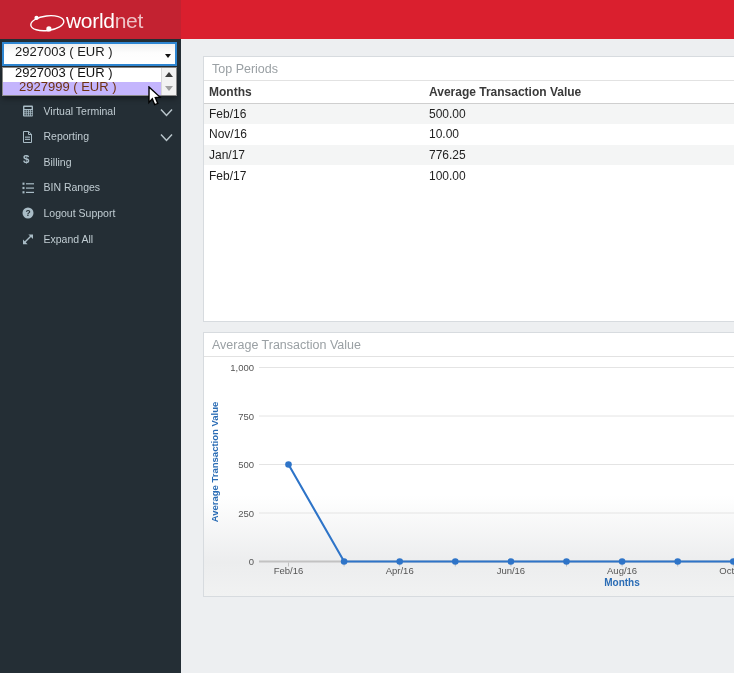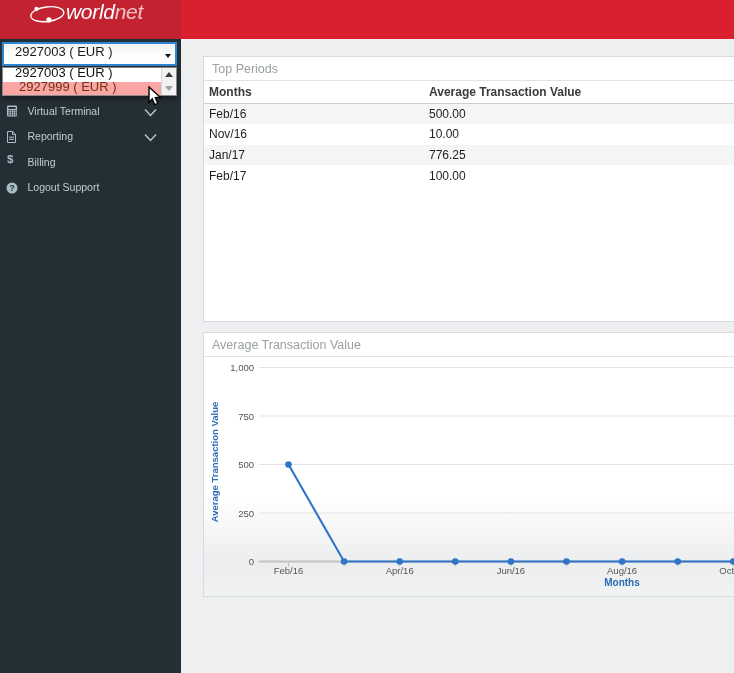--- a/index.html
+++ b/index.html
@@ -2,39 +2,39 @@
 <html><head>
 <meta charset="utf-8">
 <style>
 * { margin:0; padding:0; box-sizing:border-box; }
 html,body { width:734px; height:673px; overflow:hidden; }
 body { position:relative; font-family:"Liberation Sans",sans-serif; background:#edeff1; }
 
 
 .header { position:absolute; left:0; top:0; width:734px; height:39px; background:#da1f2e; }
 .header-left { position:absolute; left:0; top:0; width:181px; height:39px; background:#c32231; }
-.logo { position:absolute; left:66px; top:0; font-size:21px; color:#fff; letter-spacing:-0.3px;font-style:italic; }
+.logo { position:absolute; left:66px; top:9px; font-size:21px; color:#fff; letter-spacing:-0.3px; }
 .logo .net { color:rgba(255,255,255,0.72); }
 
 
 .sidebar { position:absolute; left:0; top:39px; width:181px; height:634px; background:#242e35; }
 
 .selbox { position:absolute; left:2px; top:42px; width:175px; height:24px; background:linear-gradient(180deg,#eff0f0,#fdfdfd 45%,#ffffff); border:2px solid #2e86d2; }
 .selbox .seltext { position:absolute; left:11px; top:2px; line-height:11px; font-size:13px; color:#1a1a1a; }
 .selbox .selarrow { position:absolute; right:4px; top:9.5px; width:0; height:0; border-left:3.6px solid transparent; border-right:3.6px solid transparent; border-top:4.6px solid #111; }
 
 .droplist { position:absolute; left:2px; top:67px; width:175px; height:29px; background:#fff; border:1px solid #8a8a8a; box-shadow:0 3px 5px rgba(0,0,0,0.35); }
 .opt { position:absolute; left:0; width:158px; height:13.5px; font-size:13px; color:#111; padding-left:12px; line-height:10.5px; }
 .opt1 { top:0; background:#fff; }
-.opt2 { top:13.5px; background:#fca5a5; color:#6e3210;padding-left:16px; }
+.opt2 { top:13.5px; background:#c4b5fd; color:#6e3210;padding-left:16px; }
 .dscroll { position:absolute; right:0; top:0; width:15px; height:27px; background:#f2f2f2; border-left:1px solid #d8d8d8; }
 .upar { position:absolute; left:3px; top:4px; width:0; height:0; border-left:4.5px solid transparent; border-right:4.5px solid transparent; border-bottom:5px solid #3c3c3c; }
 .dnar { position:absolute; left:3px; top:18px; width:0; height:0; border-left:4.5px solid transparent; border-right:4.5px solid transparent; border-top:5px solid #a0a0a0; }
 
-.menu { position:absolute; left:0; top:98px; width:166px; }
+.menu { position:absolute; left:16px; top:98px; width:166px; }
 .mi { position:relative; height:25.6px; color:#c0ccd2; }
 .mi .ic { position:absolute; left:6px; top:7px; width:14px; height:13px; } .mi .ic svg, .mi .chev svg { display:block; }
 .mi .lbl { position:absolute; left:27.5px; top:6.6px; font-size:10.5px; }
 .mi .chev { position:absolute; right:9px; top:9.5px; }
 
 
 .card { position:absolute; left:203px; background:#fff; border:1px solid #d7dbdf; }
 .card1 { top:56px; width:560px; height:266px; }
 .card2 { top:332px; width:560px; height:265px; }
 .chead { height:24px; border-bottom:1px solid #e2e2e2; line-height:25px; padding-left:8px; font-size:12.5px; color:#9aa0a4; }
@@ -110,26 +110,49 @@
       </span>
     </div>
   <div class="mi">
       <span class="ic" style="left:7px;top:5.2px;">
         <span style="display:block;font-size:11.5px;font-weight:bold;color:#a9bcc6;line-height:11px;">$</span>
       </span>
       <span class="lbl">Billing</span>
     </div>
   <div class="mi">
       <span class="ic">
+        <svg width="12" height="12" viewBox="0 0 12 12" fill="#a9bcc6">
+          <rect x="0.5" y="0.6" width="2" height="2.2"></rect>
+          <rect x="0.5" y="4.9" width="2" height="2.2"></rect>
+          <rect x="0.5" y="9.2" width="2" height="2.2"></rect>
+          <rect x="4" y="1.2" width="8" height="1.2"></rect>
+          <rect x="4" y="5.5" width="8" height="1.2"></rect>
+          <rect x="4" y="9.8" width="8" height="1.2"></rect>
+        </svg>
+      </span>
+      <span class="lbl">BIN Ranges</span>
+    </div>
+  <div class="mi">
+      <span class="ic">
         <svg width="12" height="12" viewBox="0 0 12 12">
           <circle cx="6" cy="6" r="5.5" fill="#a9bcc6"></circle>
           <text x="6" y="9" font-size="8.5" font-weight="bold" fill="#242e35" text-anchor="middle" font-family="Liberation Sans">?</text>
         </svg>
       </span>
       <span class="lbl">Logout Support</span>
+    </div>
+  <div class="mi">
+      <span class="ic" style="top:8px;">
+        <svg width="12" height="11" viewBox="0 0 12 11" fill="#a9bcc6">
+          <line x1="2.5" y1="8.5" x2="9.5" y2="1.5" stroke="#a9bcc6" stroke-width="1.4"></line>
+          <path d="M6.4 0.4 L11 0.4 L11 5 Z"></path>
+          <path d="M5.6 10.2 L1 10.2 L1 5.6 Z"></path>
+        </svg>
+      </span>
+      <span class="lbl">Expand All</span>
     </div>
 </div>
 
 <div class="card card1">
   <div class="chead">Top Periods</div>
   <table>
     <tbody>
         <tr>
           <th class="c1">Months</th>
           <th>Average Transaction Value</th>

